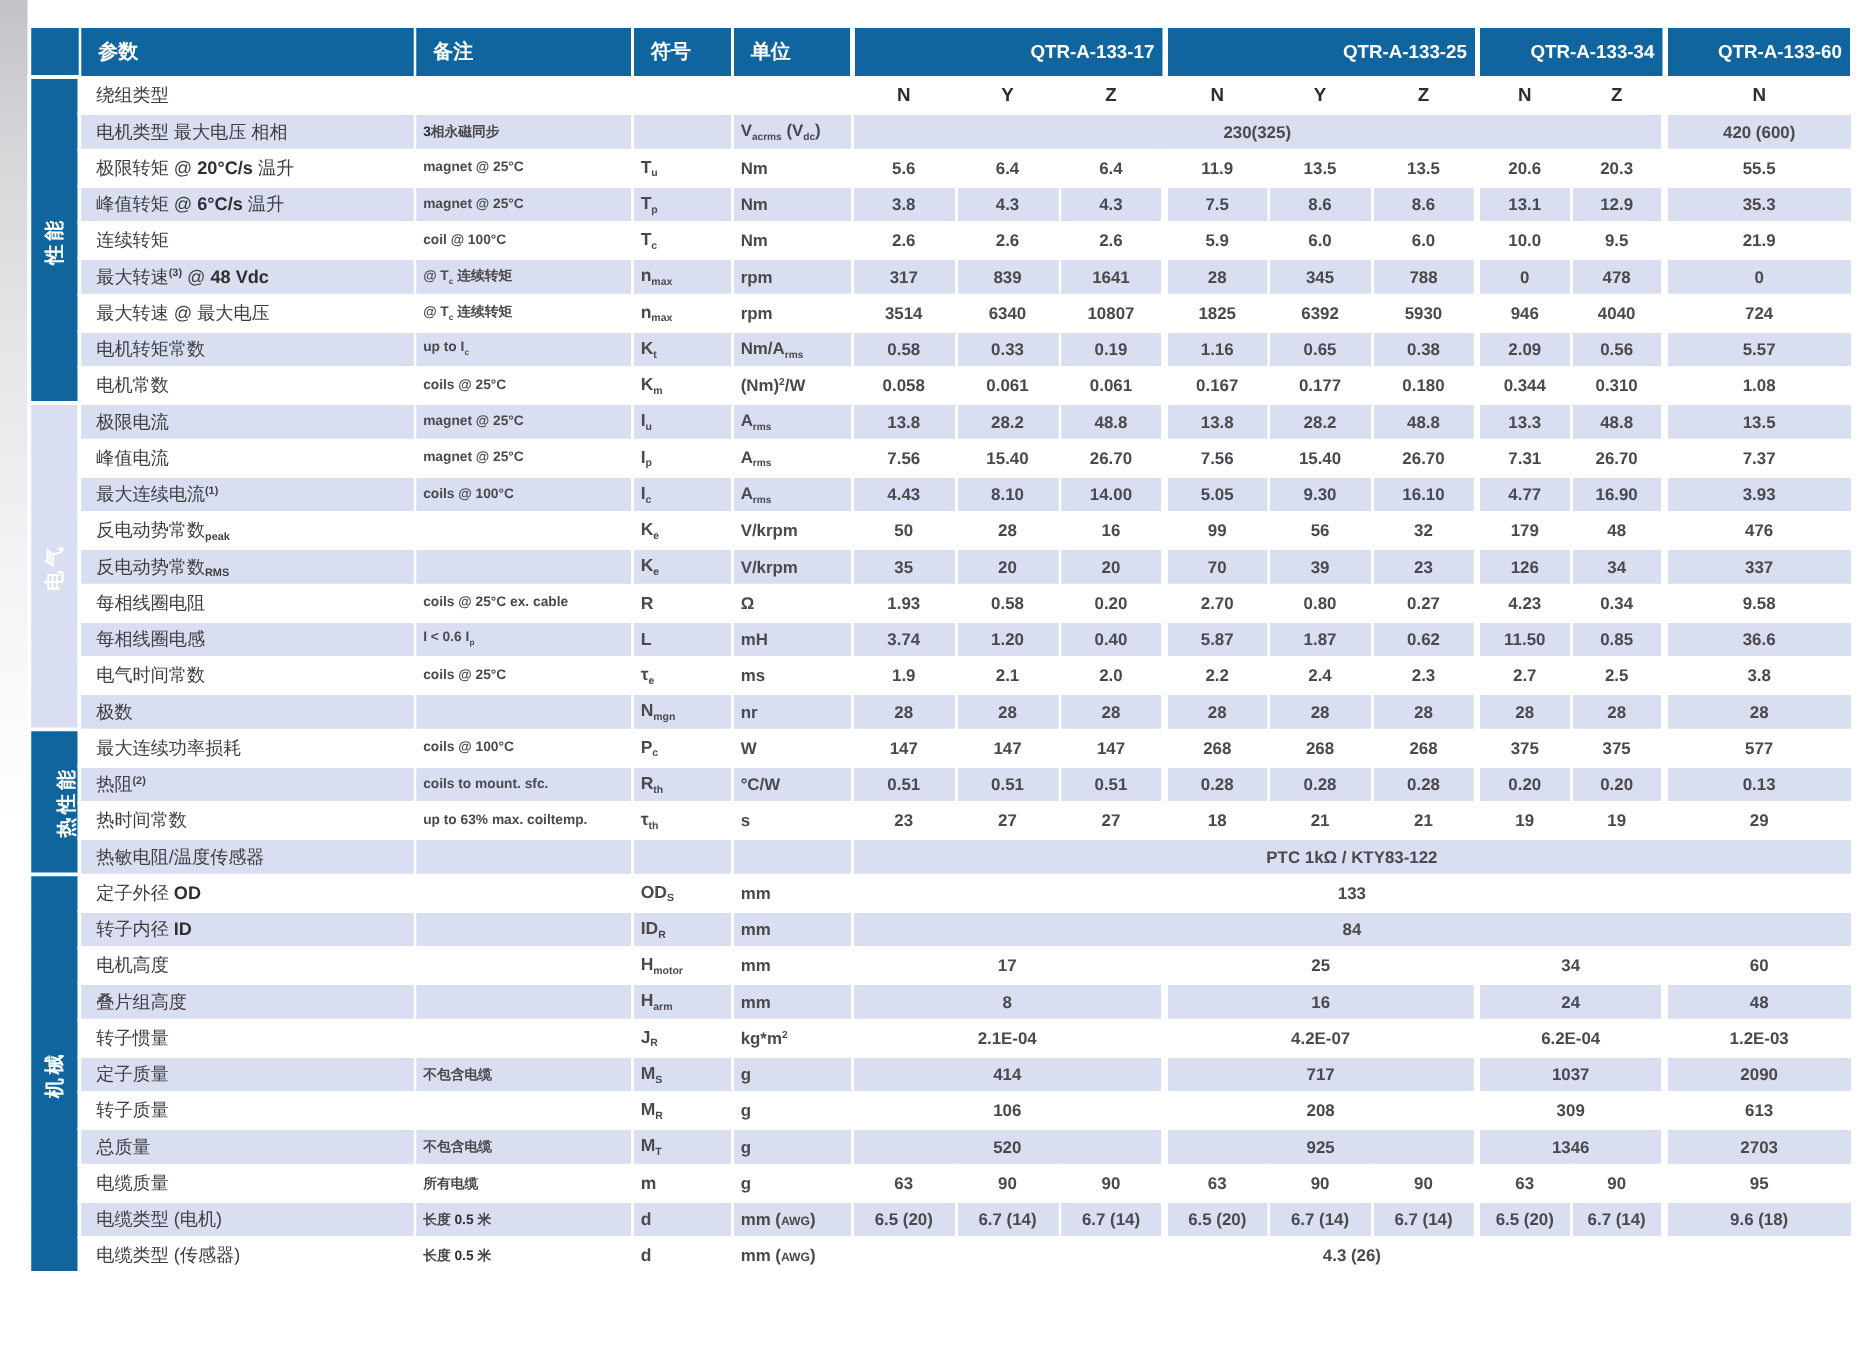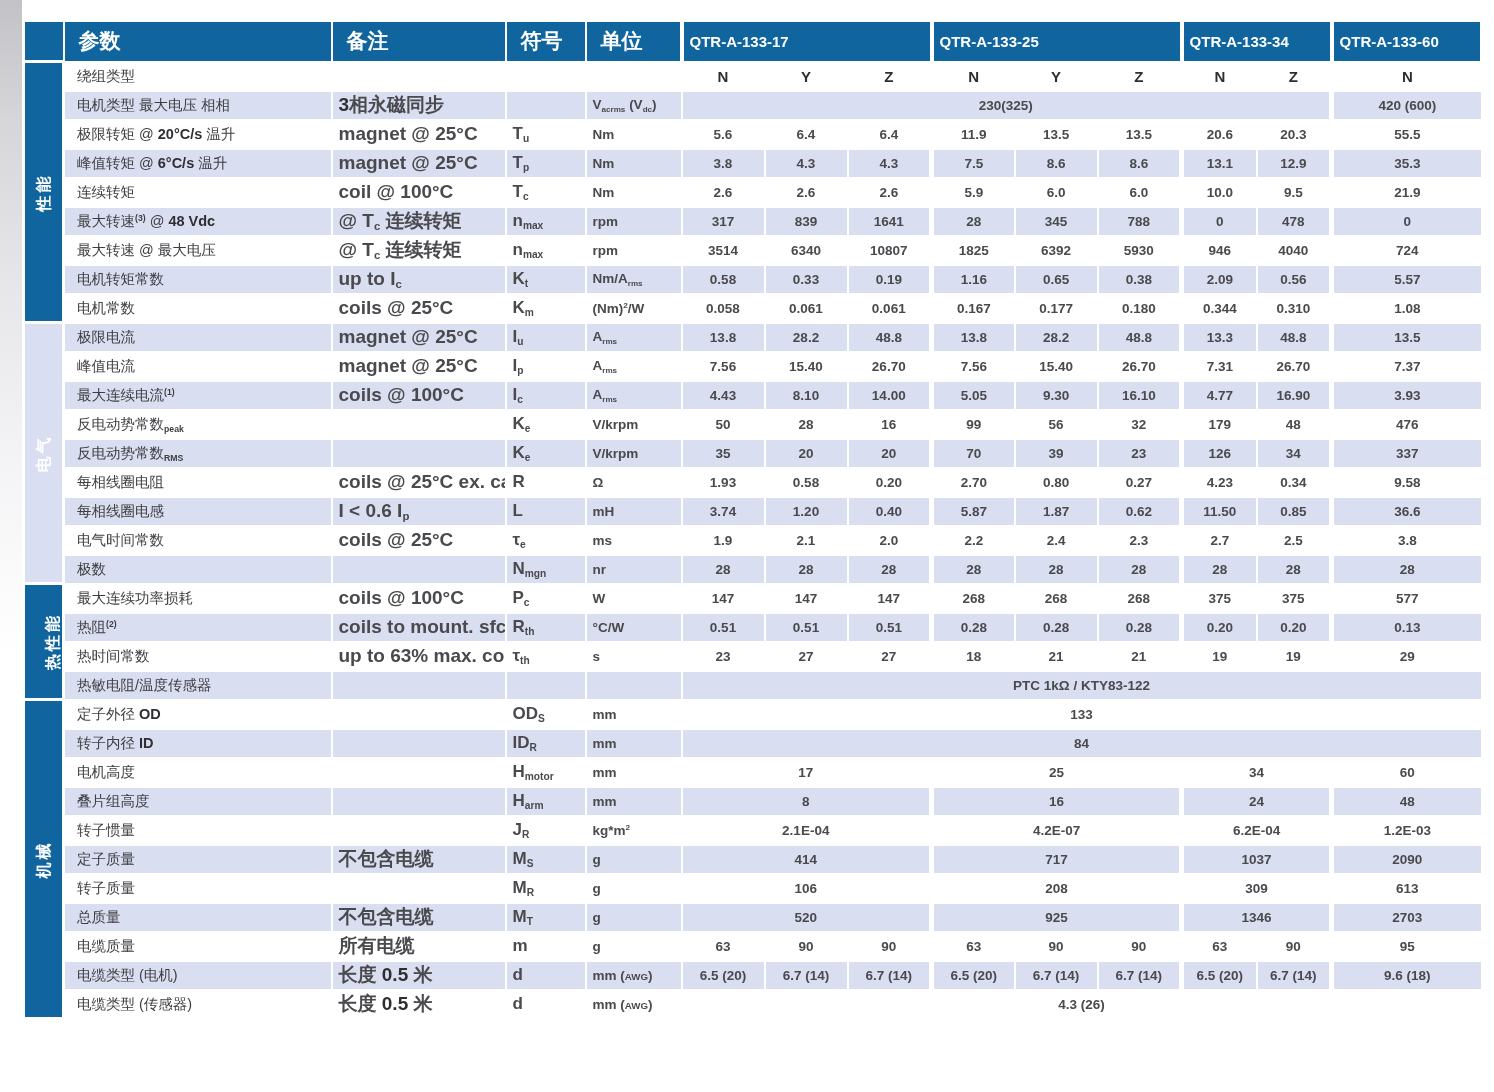--- a/index.html
+++ b/index.html
@@ -5,35 +5,35 @@
   html,body{margin:0;padding:0;background:#ffffff;}
   body{width:1494px;height:1092px;overflow:hidden;
        font-family:"Liberation Sans","DejaVu Sans",sans-serif;}
   .sheet{position:relative;width:1494px;height:1092px;background:#fff;}
   .edge-shadow{position:absolute;left:0;top:0;width:22px;height:660px;
        background:linear-gradient(180deg,#c3c3c7 0%,#d6d6d9 18%,#e6e6e9 42%,#f4f4f6 70%,#ffffff 100%);}
   table.spec{position:absolute;left:22px;top:20px;width:1458px;
        border-collapse:collapse;table-layout:fixed;}
   td,th{padding:0 6px;overflow:hidden;white-space:nowrap;}
   
-  th{background:#11659e;color:#fff;height:38px;font-size:21px;font-weight:bold;
+  th{background:#11659e;color:#fff;height:38px;font-size:16px;font-weight:bold;
      border:2px solid #fff;text-align:left;padding-left:14px;}
-  th.model{text-align:left;padding-left:6px;font-size:15px;
+  th.model{text-align:right;padding-left:6px;font-size:15px;
      border-left:4px solid #fff;border-right:4px solid #fff;}
   th.striph{border:2px solid #fff;}
   
   tbody td{height:27px;border:2px solid #fff;color:#4a4a4e;font-size:14px;}
   tr.alt td{background:#d9def0;}
   td.strip{background:#11659e;text-align:center;vertical-align:middle;
      border:3px solid #fff;padding:0;}
   .vlabel{display:inline-block;transform:rotate(-90deg);color:#fff;
      font-weight:bold;font-size:16px;letter-spacing:3px;white-space:nowrap;}
   td.param{color:#3e3e42;padding-left:12px;font-size:14.5px;}
-  td.note{font-weight:bold;font-size:19px;color:#4a4a4e;margin-left:20px;}
-  td.symbol{font-weight:bold;font-size:17px;}
+  td.note{font-weight:bold;font-size:11px;color:#4a4a4e;margin-left:20px;}
+  td.symbol{font-weight:bold;font-size:14px;}
   td.unit{font-weight:bold;font-size:13.5px;margin-left:44px;}
   td.val{text-align:center;font-weight:bold;font-size:13.5px;}
   tr.strong td.val{color:#2e2e32;font-size:15px;}
   td.gb{border-left:5px solid #fff;}
   sub{font-size:0.60em;vertical-align:-3px;font-weight:bold;}
   sup{font-size:0.60em;vertical-align:5px;font-weight:bold;}
   small{font-size:0.72em;}
   b{font-weight:bold;color:#2f2f33;}
 </style>
 </head>

